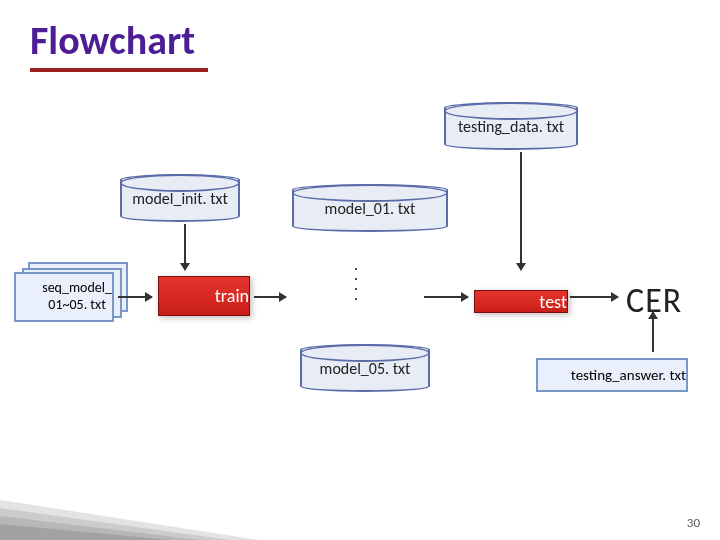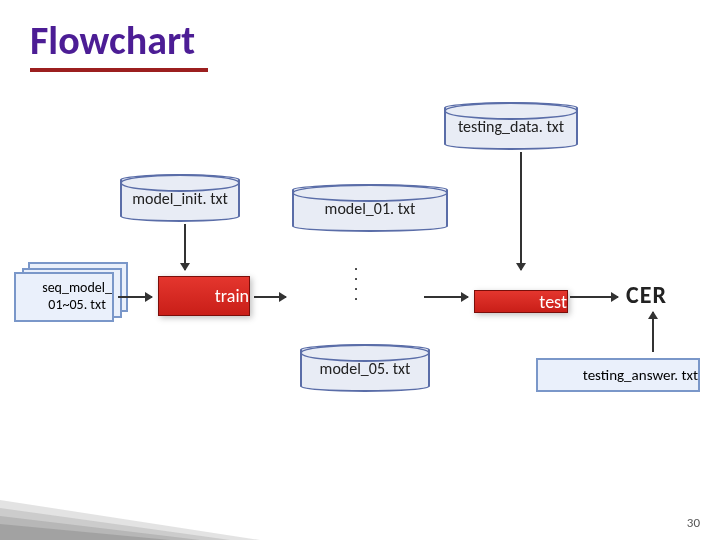--- a/index.html
+++ b/index.html
@@ -14,21 +14,21 @@
 
 
 .box{position:absolute;display:flex;align-items:center;justify-content:flex-end;font-size:18px}
 .redbox{background:linear-gradient(#e4362e,#c91e18);border:1px solid #7a0e0a;color:#fff;box-shadow:2px 2px 6px rgba(0,0,0,.25)}
 .bluebox{background:#eaf0fb;border:2px solid #7a97c9}
 .bluebox.stack::before,.bluebox.stack::after{content:'';position:absolute;width:100%;height:100%;background:#eaf0fb;border:2px solid #7a97c9;z-index:-1}
 .bluebox.stack::before{top:-6px;left:6px}
 .bluebox.stack::after{top:-12px;left:12px;z-index:-2}
 
 .dots{position:absolute;left:50%;transform:translateX(-50%);text-align:center;font-size:16px;line-height:10px;color:#222}
-.cer{position:absolute;font-size:24px;font-weight:700;color:#222;letter-spacing:1px}
+.cer{position:absolute;font-size:34px;font-weight:400;color:#222;letter-spacing:1px}
 .pagenum{position:absolute;bottom:10px;right:20px;font-size:13px;color:#555}
 
 
 .arrow{position:absolute;background:#333}
 .arrow.h{height:2px}
 .arrow.v{width:2px}
 .arrow.h::after{content:'';position:absolute;right:-1px;top:-4px;border-left:8px solid #333;border-top:5px solid transparent;border-bottom:5px solid transparent}
 .arrow.v::after{content:'';position:absolute;bottom:-1px;left:-4px;border-top:8px solid #333;border-left:5px solid transparent;border-right:5px solid transparent}
 .arrow.v.up::after{bottom:auto;top:-1px;border-top:none;border-bottom:8px solid #333}
 
@@ -64,21 +64,21 @@
 </div>
 
 <div class="box redbox" style="top:276px;left:158px;width:92px;height:40px">
   <span>train</span>
 </div>
 
 <div class="box redbox" style="top:290px;left:474px;width:94px;height:23px">
   <span>test</span>
 </div>
 
-<div class="box bluebox" style="top:358px;left:536px;width:164px;height:34px;font-size:15px">
+<div class="box bluebox" style="top:358px;left:536px;width:152px;height:34px;font-size:15px">
   <span>testing_answer. txt</span>
 </div>
 
 <div class="cer" style="top:280px;left:626px">CER</div>
 
 <div class="dots" style="top:260px;left:356px;white-space:pre">.
 .
 .
 .</div>
 

